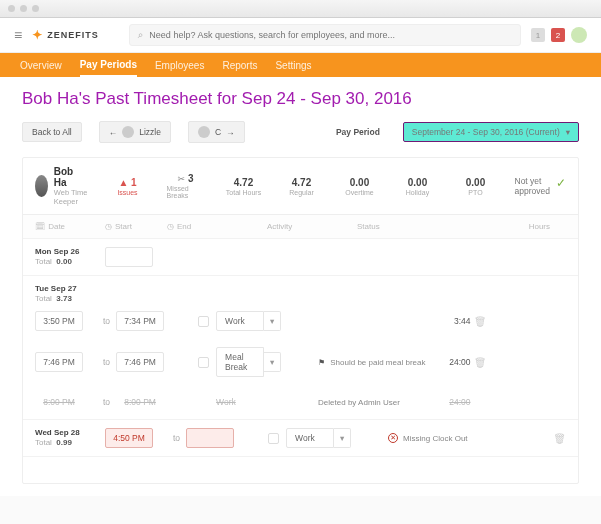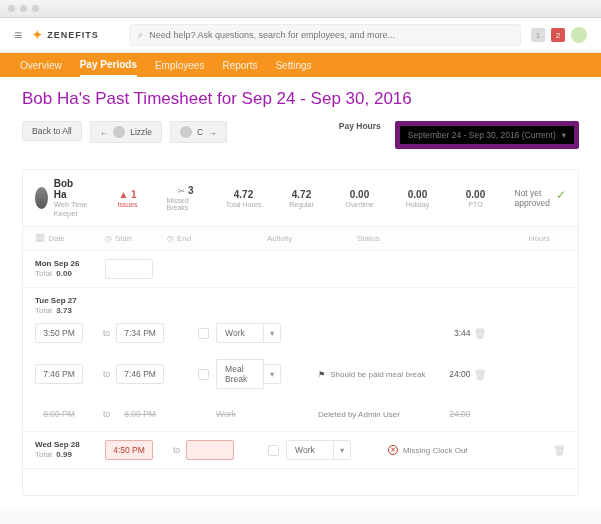--- a/index.html
+++ b/index.html
@@ -16,26 +16,26 @@
 .top-icons { display:flex; align-items:center; gap:6px;}
 .badge { display:inline-flex; align-items:center; justify-content:center; width:14px; height:14px; border-radius:2px; font-size:8px; color:#fff;}
 .badge.grey{background:#ddd;color:#999;}
 .badge.red{background:#d9534f;}
 .avatar-top{width:16px;height:16px;border-radius:50%;background:#cde8b5;display:inline-flex;align-items:center;justify-content:center;font-size:7px;color:#557;}
 .nav { background:#f7941e; display:flex; gap:18px; padding:0 20px; height:24px; align-items:center;}
 .nav-item{color:#fff;font-size:10px;opacity:0.85;cursor:pointer;padding:5px 0;}
 .nav-item.active{opacity:1;border-bottom:2px solid #fff;font-weight:600;}
 .content{padding:12px 22px;}
 h1.title{font-size:17px;font-weight:400;color:#a21caf;margin-bottom:12px;}
-.ctlrow{display:flex;align-items:flex-start;gap:8px;margin-bottom:20px;}
+.ctlrow{display:flex;align-items:center;gap:17px;margin-bottom:14px;}
 .btn{background:#f2f2f2;border:1px solid #e5e5e5;border-radius:2px;padding:4px 9px;font-size:8.5px;color:#555;cursor:pointer;display:inline-flex;align-items:center;gap:5px;}
 .btn .avatar-sm{width:12px;height:12px;border-radius:50%;background:#ccc;display:inline-block;}
 .spacer{flex:1;}
 .pp-label{font-size:8.5px;color:#555;margin-right:6px;font-weight:600;}
-.pp-select{border:5px solid #701a75;background:#000000;padding:4px 8px;font-size:8.5px;color:#777;border-radius:2px;display:inline-flex;align-items:center;gap:6px;min-width:165px;justify-content:space-between;}
+.pp-select{border:1px solid #701a75;background:#5eead4;padding:4px 8px;font-size:8.5px;color:#777;border-radius:2px;display:inline-flex;align-items:center;gap:6px;min-width:165px;justify-content:space-between;}
 .panel{border:1px solid #eee;border-radius:2px;background:#fff;}
 .summary{display:flex;align-items:center;padding:8px 12px;gap:20px;border-bottom:1px solid #eee;position:relative;}
 .emp{display:flex;align-items:center;gap:6px;}
 .emp-avatar{width:22px;height:22px;border-radius:50%;background:linear-gradient(#888,#555);}
 .emp-text .name{font-size:10px;font-weight:600;color:#333;}
 .emp-text .role{font-size:7.5px;color:#aaa;}
 .stat{display:flex;flex-direction:column;align-items:center;min-width:38px;}
 .stat .v{font-size:10px;font-weight:600;color:#444;}
 .stat .v.red{color:#d9534f;}
 .stat .l{font-size:7px;color:#aaa;margin-top:1px;}
@@ -123,21 +123,21 @@
         <span>←</span>
         <span class="avatar-sm"></span>
         <span>Lizzle</span>
       </span>
       <span class="btn">
         <span class="avatar-sm"></span>
         <span>C</span>
         <span>→</span>
       </span>
       <span class="spacer"></span>
-      <span class="pp-label">Pay Hours</span>
+      <span class="pp-label">Pay Period</span>
       <span class="pp-select">
         <span>September 24 - Sep 30, 2016 (Current)</span>
         <span>▾</span>
       </span>
     </div>
 
     <div class="panel">
       <div class="summary">
         <div class="emp">
           <span class="emp-avatar"></span>

